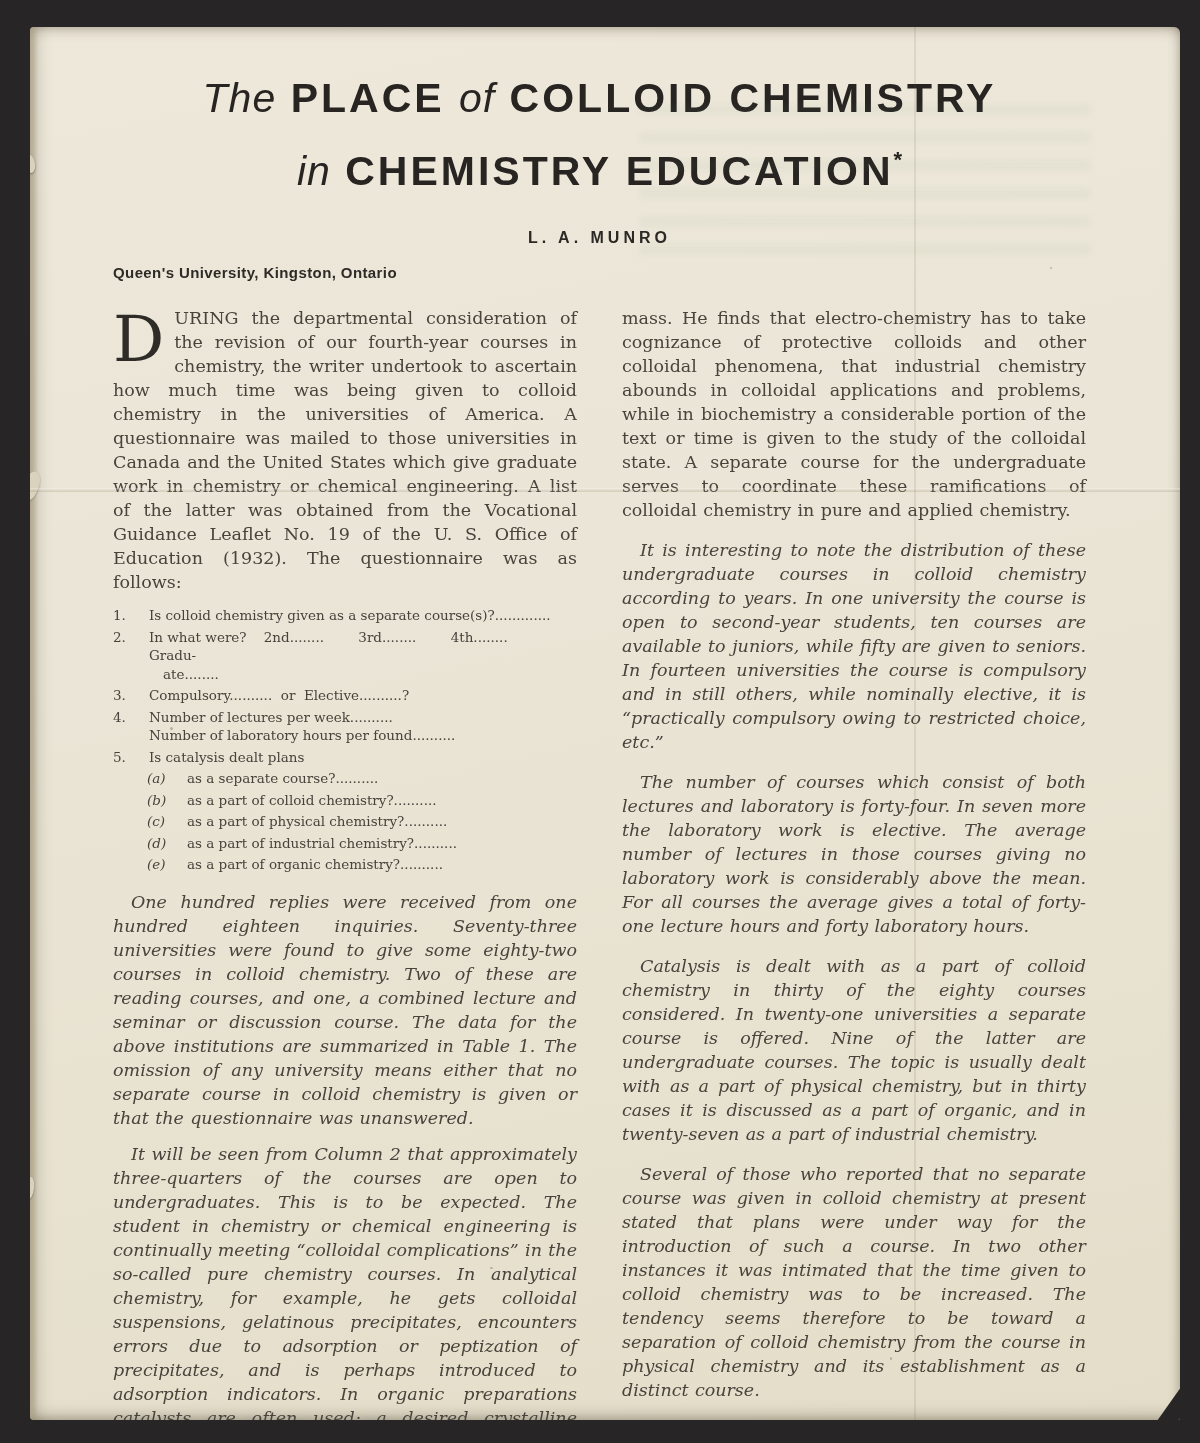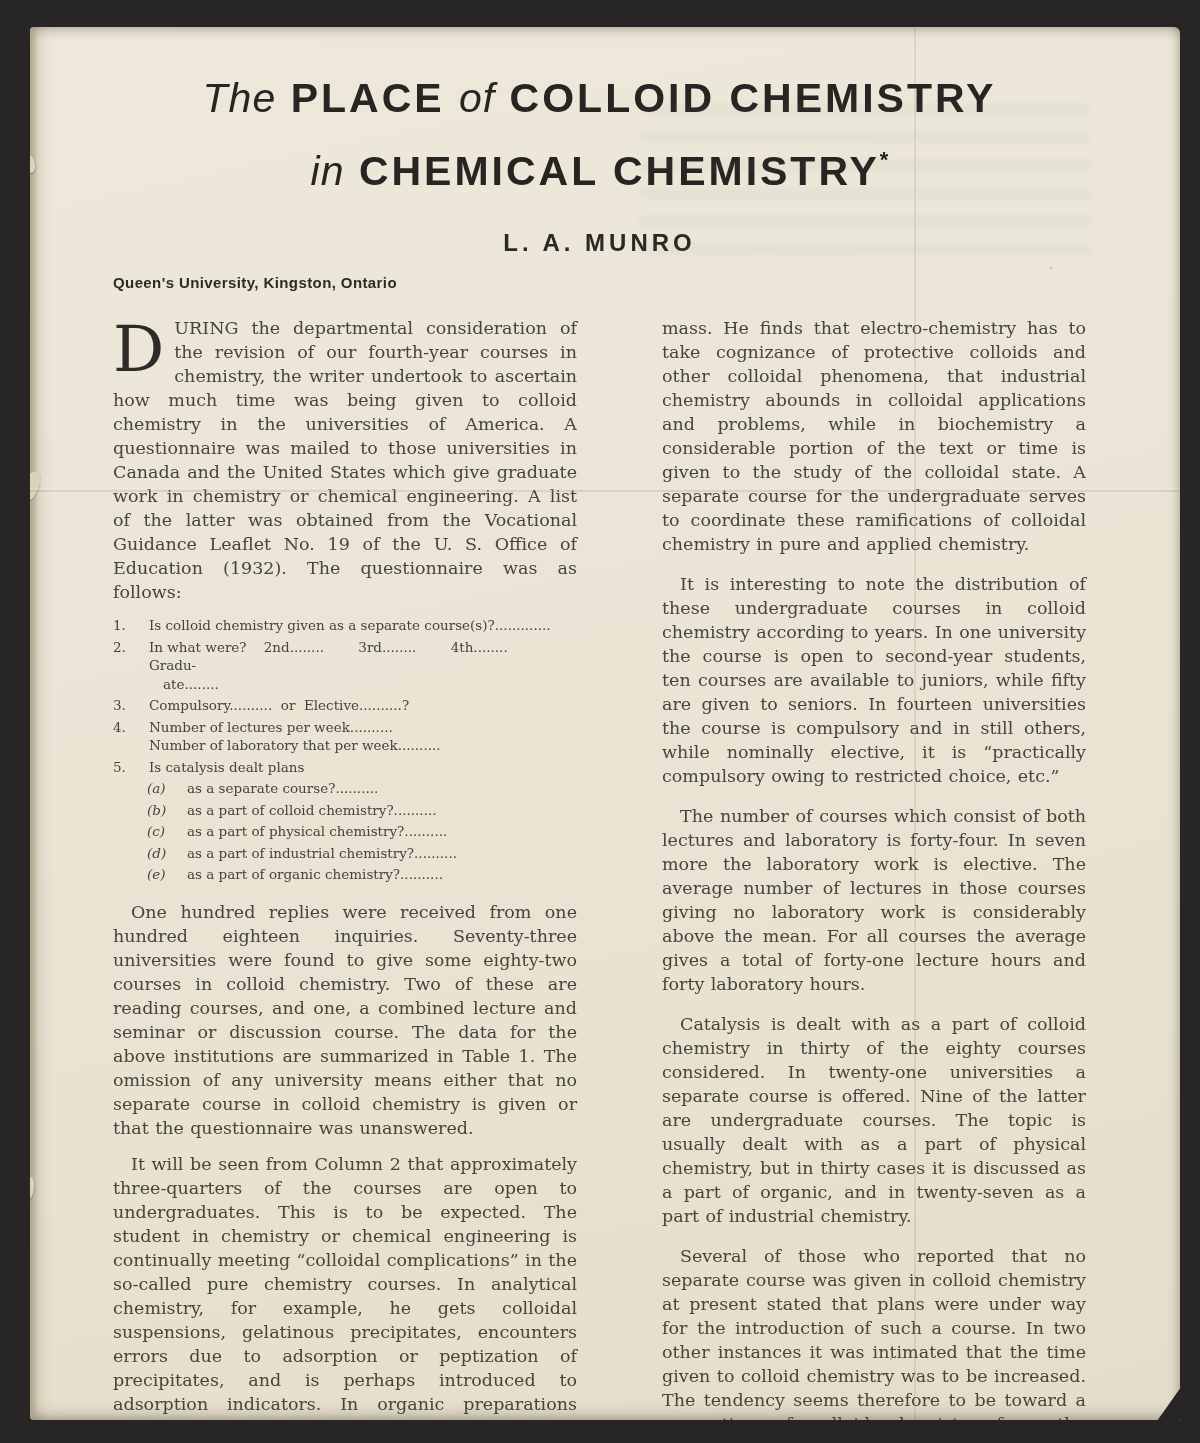--- a/index.html
+++ b/index.html
@@ -46,32 +46,32 @@
   .speck{position:absolute;border-radius:50%;background:rgba(95,80,55,.35);}
 
   
   .title{margin:0;text-align:center;color:#272422;
     font-family:"Liberation Sans", sans-serif;font-weight:600;
     font-size:41px;line-height:62px;letter-spacing:3px;}
   .title .it{font-style:italic;font-weight:500;letter-spacing:1px;}
   .title .star{font-size:22px;vertical-align:18px;letter-spacing:0;}
   .author{margin:27px 0 0;text-align:center;color:#2b2825;
     font-family:"Liberation Sans", sans-serif;font-weight:700;
-    font-size:24px;letter-spacing:4px;}
+    font-size:16px;letter-spacing:4px;}
   .affiliation{margin:17px 0 0;text-align:left;color:#2e2b27;
     font-family:"Liberation Sans", sans-serif;font-weight:700;
     font-size:15px;letter-spacing:.4px;}
 
   
   .columns{display:flex;gap:45px;margin-top:25px;}
   .col{width:464px;}
   .para{margin:0 0 12px;font-size:17.5px;line-height:24px;color:#48443c;
     text-align:justify;word-spacing:.8px;}
-  .para.indent{text-indent:18px;}
-  .col-right .para{margin-bottom:16px;margin-left:40px;}
+  .para.indent{text-indent:18px;font-style:italic;}
+  .col-right .para{margin-bottom:16px;}
   .dropcap{float:left;font-size:64px;line-height:52px;padding:7px 10px 2px 0;color:#2f2c28;}
 
   
   .questionnaire{margin:3px 0 13px;}
   .q-item{display:flex;margin-bottom:3px;font-size:13.5px;line-height:18.5px;color:#47433b;}
   .q-num{width:36px;flex:none;}
   .q-body{flex:1;}
   .q-line{white-space:pre-wrap;}
   .q-cont{padding-left:14px;}
   .q-sub{display:flex;padding-left:34px;}
@@ -94,21 +94,21 @@
     <div class="ghost ghost2"></div>
     <div class="speck" style="left:140px;top:700px;width:3px;height:3px;"></div>
     <div class="speck" style="left:1020px;top:240px;width:2px;height:2px;"></div>
     <div class="speck" style="left:460px;top:1240px;width:3px;height:2px;"></div>
     <div class="speck" style="left:860px;top:1330px;width:2px;height:3px;"></div>
     <div class="corner-br"></div>
 
     <header>
       <h1 class="title">
         <span class="t-line"><span class="it">The</span> <span>PLACE</span> <span class="it">of</span> <span>COLLOID CHEMISTRY</span></span><br>
-        <span class="t-line"><span class="it">in</span> <span>CHEMICAL CHEMISTRY</span><sup class="star">*</sup></span>
+        <span class="t-line"><span class="it">in</span> <span>CHEMISTRY EDUCATION</span><sup class="star">*</sup></span>
       </h1>
       <p class="author">L. A. MUNRO</p>
       <p class="affiliation">Queen's University, Kingston, Ontario</p>
     </header>
 
     <div class="columns">
 
       <section class="col col-left">
 
         <p class="para"><span class="dropcap">D</span><span>URING the departmental consideration of the revision of our fourth-year courses in chemistry, the writer undertook to ascertain how much time was being given to colloid chemistry in the universities of America. A questionnaire was mailed to those universities in Canada and the United States which give graduate work in chemistry or chemical engineering. A list of the latter was obtained from the Vocational Guidance Leaflet No. 19 of the U. S. Office of Education (1932). The questionnaire was as follows:</span></p>
@@ -130,21 +130,21 @@
           <div class="q-item">
             <span class="q-num">3.</span>
             <div class="q-body">
               <div class="q-line">Compulsory..........  or  Elective..........?</div>
             </div>
           </div>
           <div class="q-item">
             <span class="q-num">4.</span>
             <div class="q-body">
               <div class="q-line">Number of lectures per week..........</div>
-              <div class="q-line">Number of laboratory that per week..........</div>
+              <div class="q-line">Number of laboratory hours per found..........</div>
             </div>
           </div>
           <div class="q-item">
             <span class="q-num">5.</span>
             <div class="q-body">
               <div class="q-line">Is catalysis dealt plans</div>
             </div>
           </div>
           <div class="q-sub">
             <span class="q-letter q-item">(a)</span>

